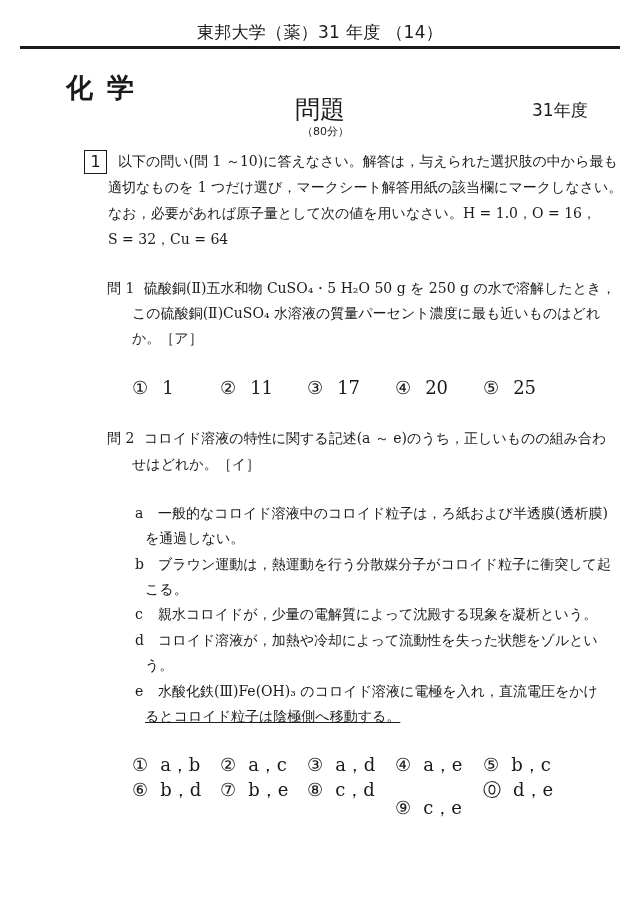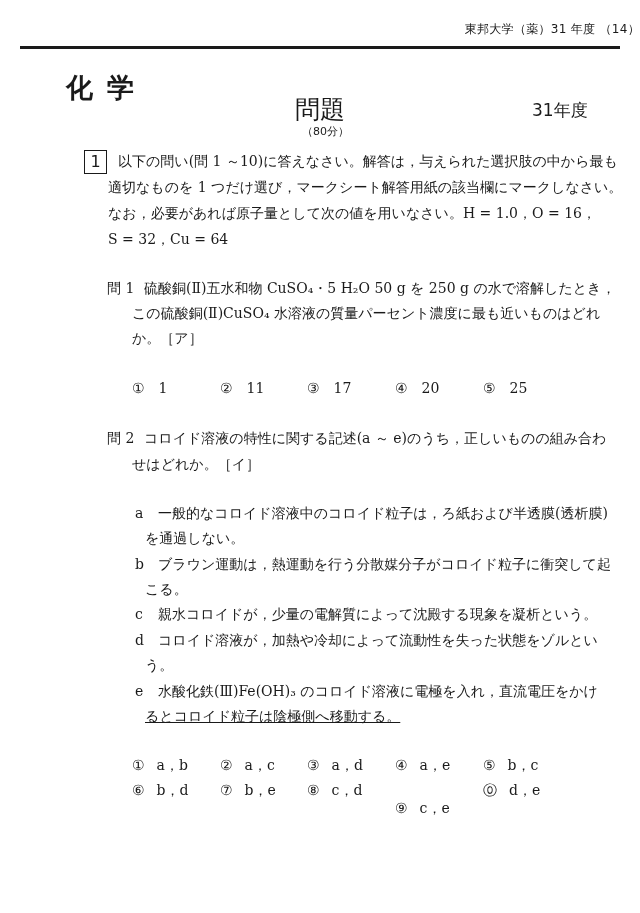--- a/index.html
+++ b/index.html
@@ -1,28 +1,28 @@
 <!DOCTYPE html>
 <html><head>
 <meta charset="utf-8">
 <style>
   html, body { margin:0; padding:0; background:#ffffff; }
   body { width:640px; height:913px; position:relative; overflow:hidden; color:#1a1a1a;
          font-family:"DejaVu Serif","Liberation Serif",serif; }
   .abs { position:absolute; white-space:nowrap; }
   .sans { font-family:"DejaVu Sans","Liberation Sans",sans-serif; }
-  .running-header { top:21px; left:0; width:640px; text-align:right; font-size:12px; letter-spacing:0.3px; }
+  .running-header { top:21px; left:0; width:640px; text-align:center; font-size:17px; letter-spacing:0.3px; }
   .rule { top:46px; left:20px; width:600px; height:3px; background:#1a1a1a; }
   .subject { top:70px; left:66px; font-size:27px; letter-spacing:14px;font-weight:bold; }
   .mondai { top:93px; left:295px; font-size:25px; }
   .duration { top:124px; left:302px; font-size:11px; }
   .year { top:99px; left:532px; font-size:17px; }
   .qbox { top:150px; left:84px; width:21px; height:22px; border:1.5px solid #1a1a1a; font-size:16px; line-height:22px; text-align:center; }
   .line { font-size:14px; line-height:16px; }
-  .opt { font-size:14px; line-height:16px; }
+  .opt { font-size:18px; line-height:16px; }
 </style>
 </head>
 <body>
 
 <div class="abs running-header sans">東邦大学（薬）31 年度 （14）</div>
 <div class="abs rule"></div>
 <div class="abs subject sans">化学</div>
 <div class="abs mondai sans">問題</div>
 <div class="abs duration sans">（80分）</div>
 <div class="abs year sans">31年度</div>

